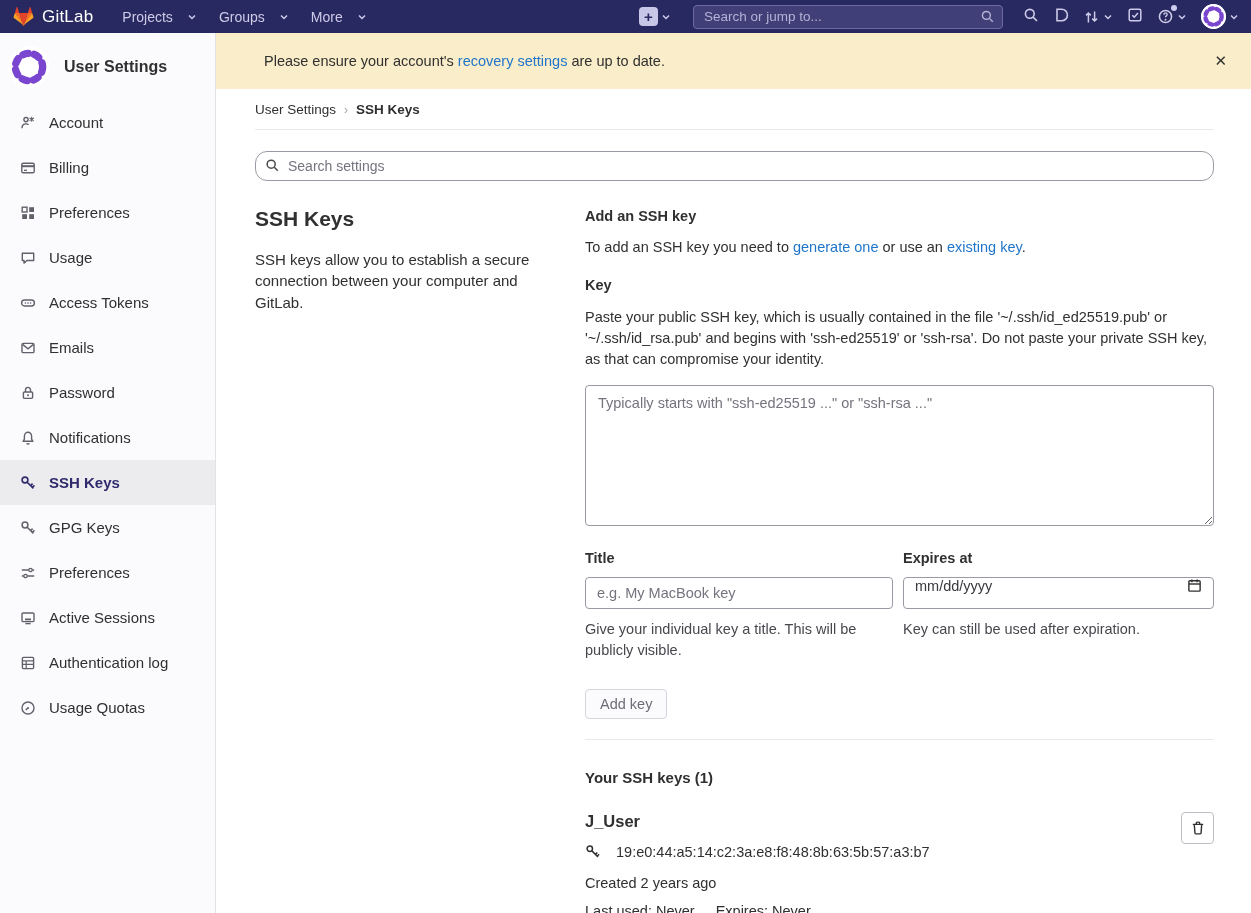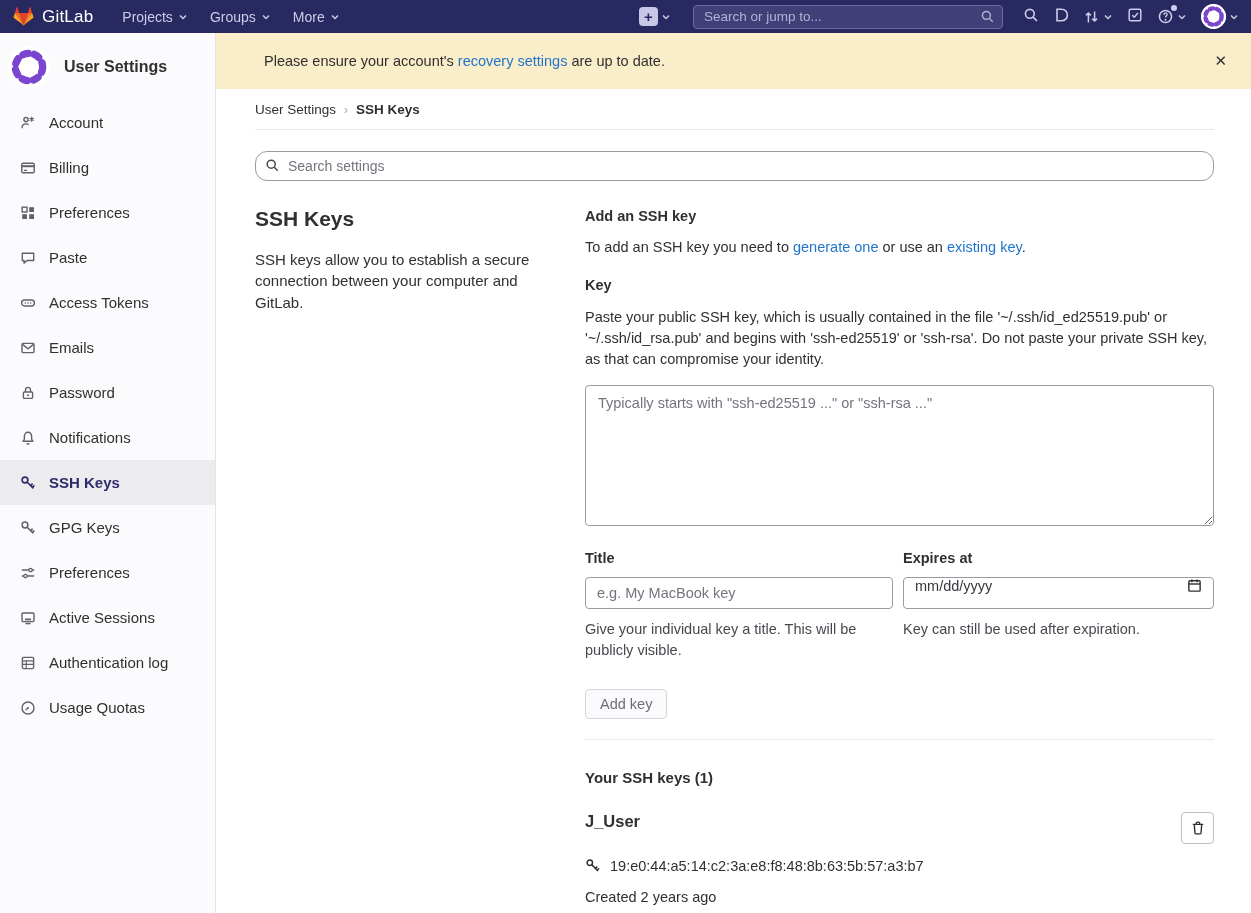--- a/index.html
+++ b/index.html
@@ -5,21 +5,21 @@
   * { box-sizing: border-box; }
   html,body { margin:0; width:1251px; height:913px; overflow:hidden;
     font-family:"Liberation Sans","DejaVu Sans",sans-serif; background:#fff; color:#303030; }
 
   
   .navbar { position:fixed; top:0; left:0; width:1251px; height:33px; background:#292961;
     display:flex; align-items:center; padding:0 12px; color:#cdcbe8; z-index:50; }
   .brand { display:flex; align-items:center; gap:7px; margin-right:18px; }
   .brand-name { color:#fff; font-size:17px; letter-spacing:.2px;text-align:center; }
   .nav-menu { display:flex; align-items:center; }
-  .nav-menu-item { display:flex; align-items:center; gap:5px; padding:0 11px; font-size:14px;
+  .nav-menu-item { display:flex; align-items:center; gap:14px; padding:0 11px; font-size:14px;
     color:#cdcbe8; cursor:pointer; height:27px; }
   .nav-right { margin-left:auto; display:flex; align-items:center; gap:10px; }
   .plus-box { width:19px; height:19px; border-radius:4px; background:#c9c7e8; color:#292961;
     display:flex; align-items:center; justify-content:center; font-size:15px; font-weight:bold; line-height:1; }
   .chev { display:inline-flex; }
   .nav-search { position:relative; width:310px; margin:0 10px 0 12px; }
   .nav-search input { width:100%; height:24px; background:#413f77; border:1px solid #6d6b9e;
     border-radius:4px; color:#dddcf0; font-size:13.5px; padding:0 28px 0 10px; outline:none;
     font-family:inherit; }
   .nav-search input::placeholder { color:#b4b2d6; }
@@ -91,21 +91,21 @@
   .hint { font-size:14.5px; line-height:1.45; color:#49474e; margin-top:10px; }
 
   .add-key-btn { margin-top:28px; padding:6px 14px; font-size:14.5px; font-family:inherit;
     color:#6e6c75; background:#fbfafd; border:1px solid #d6d5db; border-radius:4px; }
   .divider { border:0; border-top:1px solid #e9e8ec; margin:20px 0 0; }
   .keys-heading { font-weight:bold; font-size:15px; margin-top:29px; }
 
   .key-item { display:flex; margin-top:26px; }
   .key-info { flex:1; }
   .key-name { font-weight:bold; font-size:16.5px; }
-  .fp-row { display:flex; align-items:flex-end; gap:9px; margin-top:27px; font-size:14.5px; }
+  .fp-row { display:flex; align-items:flex-end; gap:15px; margin-top:13px; font-size:14.5px; }
   .created { margin-top:15px; font-size:14.5px; }
   .usage { margin-top:12px; font-size:14.5px; }
   .usage span + span { margin-left:17px; }
   .delete-btn { width:33px; height:32px; border:1px solid #bfbdc5; border-radius:4px;
     background:#fff; display:flex; align-items:center; justify-content:center; cursor:pointer; }
 </style>
 </head>
 <body>
 
 <div class="navbar">
@@ -256,21 +256,21 @@
           <rect x="2.2" y="9.2" width="4.8" height="4.8" fill="currentColor"></rect>
           <rect x="9.2" y="9.2" width="4.8" height="4.8" fill="currentColor"></rect>
         </svg>
       <span>Preferences</span>
     </div>
 
     <div class="nav-item">
       <svg width="16" height="16" viewBox="0 0 16 16">
           <path d="M2.3 3.3h11.4v7.2H7l-3 2.6v-2.6H2.3z" stroke="currentColor" stroke-width="1.4" fill="none" stroke-linejoin="round"></path>
         </svg>
-      <span>Paste</span>
+      <span>Usage</span>
     </div>
 
     <div class="nav-item">
       <svg width="16" height="16" viewBox="0 0 16 16">
           <rect x="1.6" y="5" width="12.8" height="6" rx="3" stroke="currentColor" stroke-width="1.4" fill="none"></rect>
           <circle cx="5.4" cy="8" r=".8" fill="currentColor"></circle>
           <circle cx="8" cy="8" r=".8" fill="currentColor"></circle>
           <circle cx="10.6" cy="8" r=".8" fill="currentColor"></circle>
         </svg>
       <span>Access Tokens</span>

